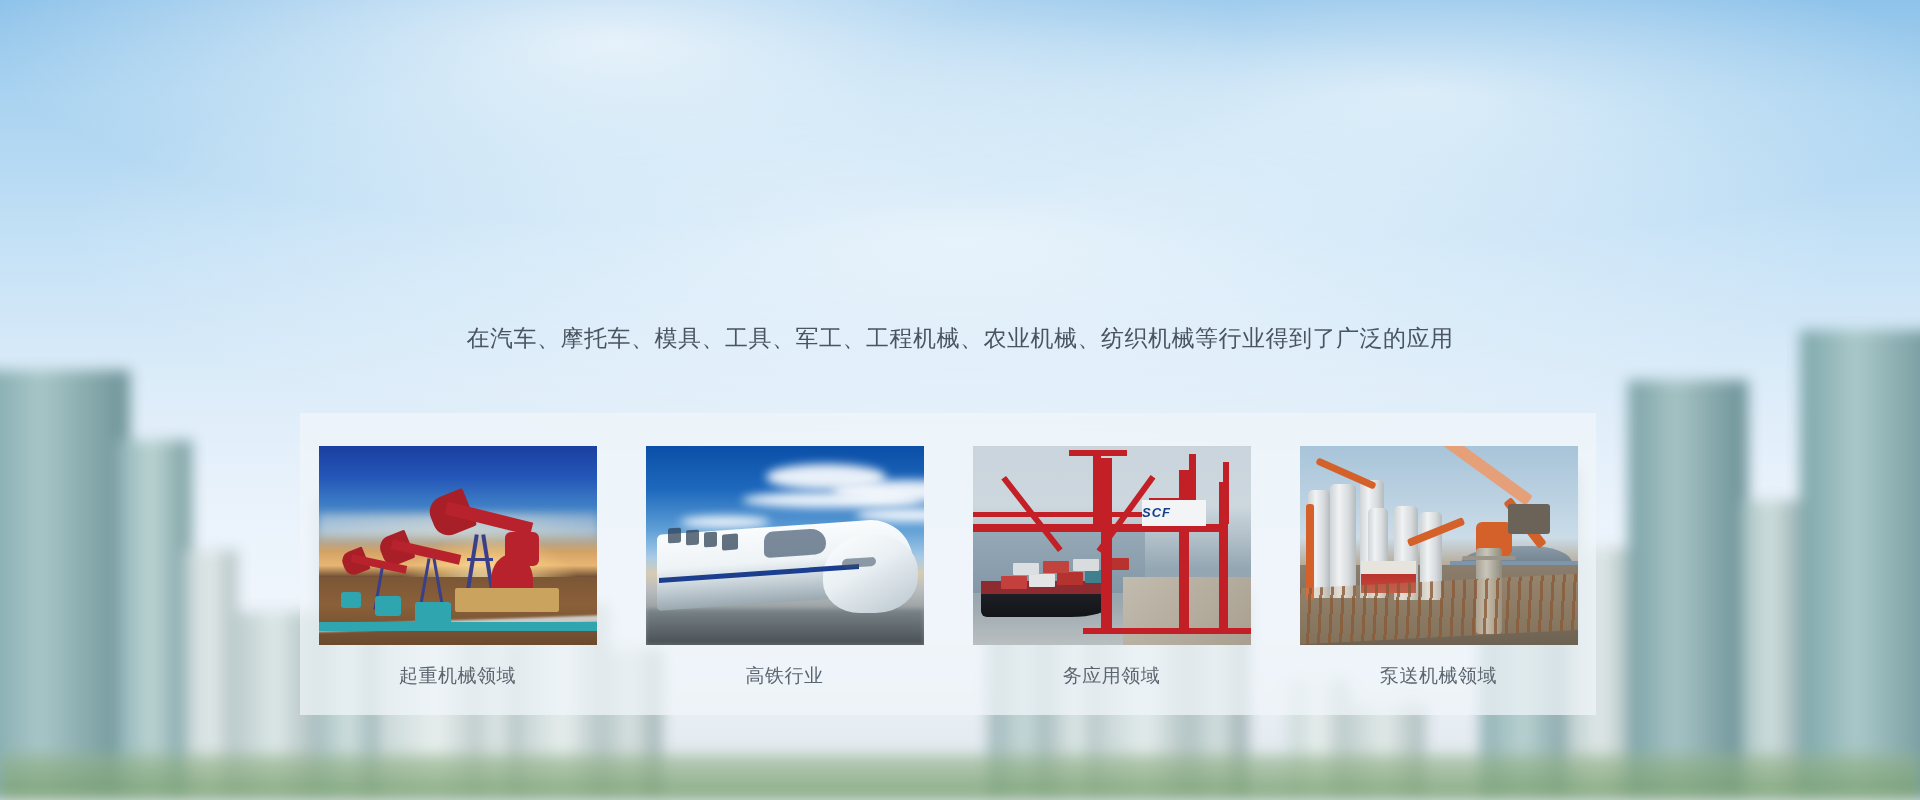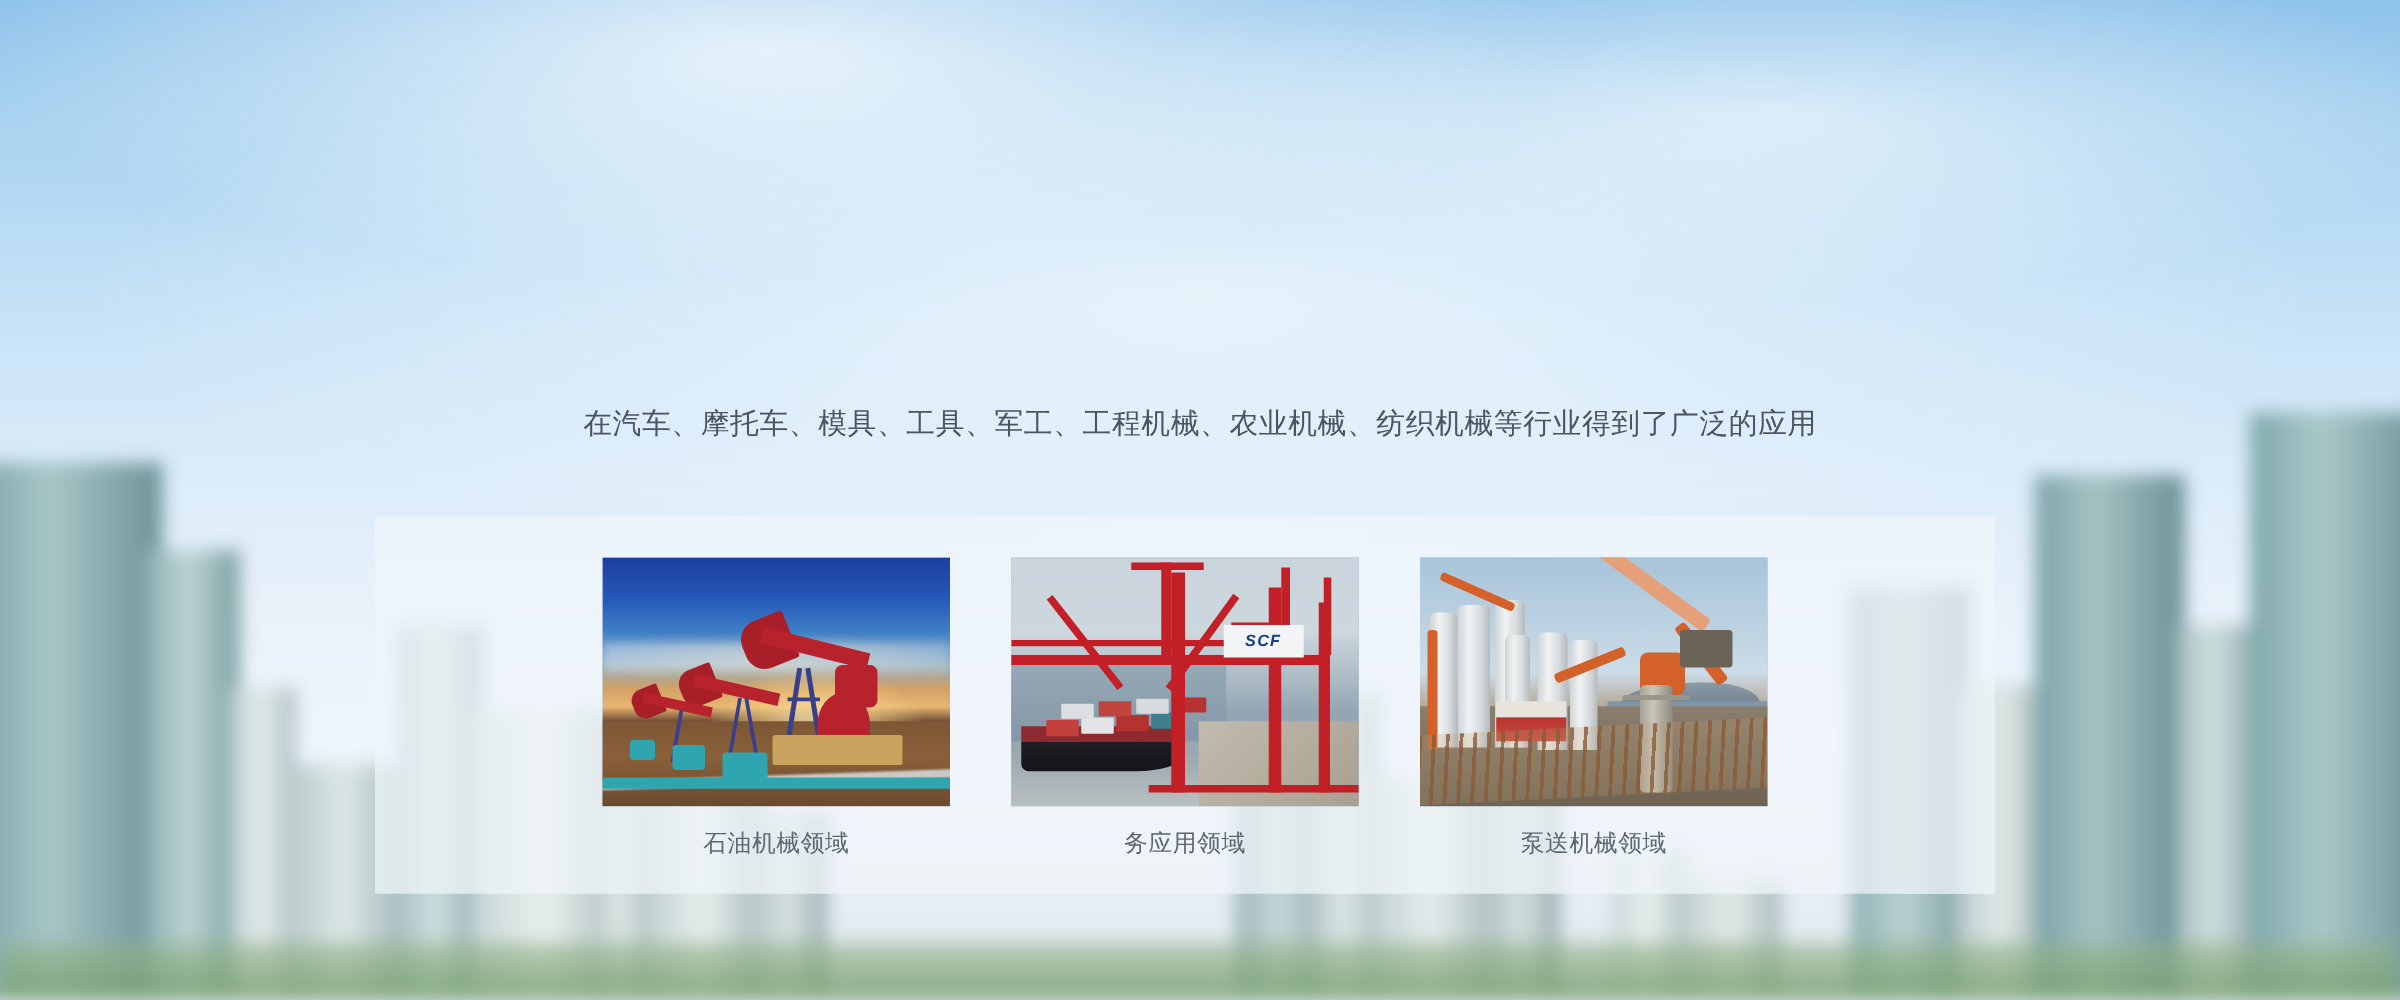--- a/index.html
+++ b/index.html
@@ -184,21 +184,21 @@
   .ph3 .sea { position:absolute; left:0; top:40%; width:62%; height:34%;
     background: linear-gradient(to bottom, #97aab8, #8497a6); }
   .ph3 .quay { position:absolute; right:0; bottom:0; width:46%; height:34%;
     background: linear-gradient(135deg, #c2bcae, #a89f90); }
   .ph3 .red { position:absolute; background:#c21f27; }
   .ph3 .ship { position:absolute; left:3%; bottom:14%; width:46%; height:18%;
     background: linear-gradient(to bottom, #8e2b30 0%, #8e2b30 35%, #1d1f24 36%, #121418 100%); border-radius: 0 0 30% 6px; }
   .ph3 .ctr { position:absolute; border-radius:1px; }
   .ph3 .scf { position:absolute; right:16%; top:27%; width:64px; height:26px;
     background:#f2f4f6; color:#123f8f; font-size:13px; font-weight:700; font-style:italic;
-    text-align:center; line-height:26px; letter-spacing:1px;
+    line-height:26px; letter-spacing:1px;
     font-family:"Liberation Sans", sans-serif; }
 
   
   .ph4 { position:absolute; inset:0;
     background: linear-gradient(to bottom, #a8c4d9 0%, #bcd2e2 28%, #cbdce8 46%, #b9b0a2 58%, #9c8f7e 72%, #7f7263 100%);
   }
   .ph4 .silo { position:absolute; background: linear-gradient(to right, #cfd4d6, #f0f2f3 35%, #d8dcde 70%, #b4babd);
     border-radius: 5px 5px 0 0; }
   .ph4 .deckbase { position:absolute; left:0; bottom:0; width:100%; height:40%;
     background: linear-gradient(to bottom, #8c7e6d, #6e6252); }
@@ -277,23 +277,46 @@
 
             <div class="pj" style="left:172px; top:108px; width:42px; height:52px; border-radius:50% 50% 8% 8%;"></div>
             <div class="pj" style="left:136px; top:142px; width:104px; height:24px; background:#caa35f; border-radius:2px;"></div>
 
             <div class="teal" style="left:96px; top:156px; width:36px; height:26px;"></div>
             <div class="teal" style="left:56px; top:150px; width:26px; height:20px;"></div>
             <div class="teal" style="left:22px; top:146px; width:20px; height:16px;"></div>
             <div class="teal" style="left:0px; top:176px; width:278px; height:9px; border-radius:0;"></div>
           </div>
         </div>
-        <div class="card-label">石油机械领域</div>
+        <div class="card-label">起重机械领域</div>
       </div>
 
+      <div class="card">
+        <div class="card-thumb">
+          <div class="ph2">
+            <div class="cl" style="left:120px; top:18px; width:120px; height:26px;"></div>
+            <div class="cl" style="left:186px; top:34px; width:150px; height:22px;"></div>
+            <div class="cl" style="left:96px;  top:46px; width:180px; height:16px;"></div>
+            <div class="cl" style="left:210px; top:62px; width:110px; height:14px;"></div>
+            <div class="cl" style="left:34px;  top:70px; width:90px;  height:12px;"></div>
+
+            <div class="rail"></div>
+            <div class="body"></div>
+            <div class="nose"></div>
+            <div class="stripe"></div>
+            <div class="win" style="left:22px;  top:82px; width:13px; height:15px;"></div>
+            <div class="win" style="left:40px;  top:84px; width:13px; height:15px;"></div>
+            <div class="win" style="left:58px;  top:86px; width:13px; height:15px;"></div>
+            <div class="win" style="left:76px;  top:88px; width:16px; height:16px;"></div>
+            <div class="win" style="left:118px; top:84px; width:62px; height:26px; border-radius:12px 22px 14px 8px; background:rgba(45,70,95,.62);"></div>
+            <div class="win" style="left:196px; top:112px; width:34px; height:9px; border-radius:6px; background:rgba(60,80,100,.55);"></div>
+          </div>
+        </div>
+        <div class="card-label">高铁行业</div>
+      </div>
 
       <div class="card">
         <div class="card-thumb">
           <div class="ph3">
             <div class="sea"></div>
             <div class="quay"></div>
 
             <div class="ship"></div>
             <div class="ctr" style="left:28px;  top:130px; width:26px; height:13px; background:#c3403c;"></div>
             <div class="ctr" style="left:56px;  top:128px; width:26px; height:13px; background:#e2e4e6;"></div>

